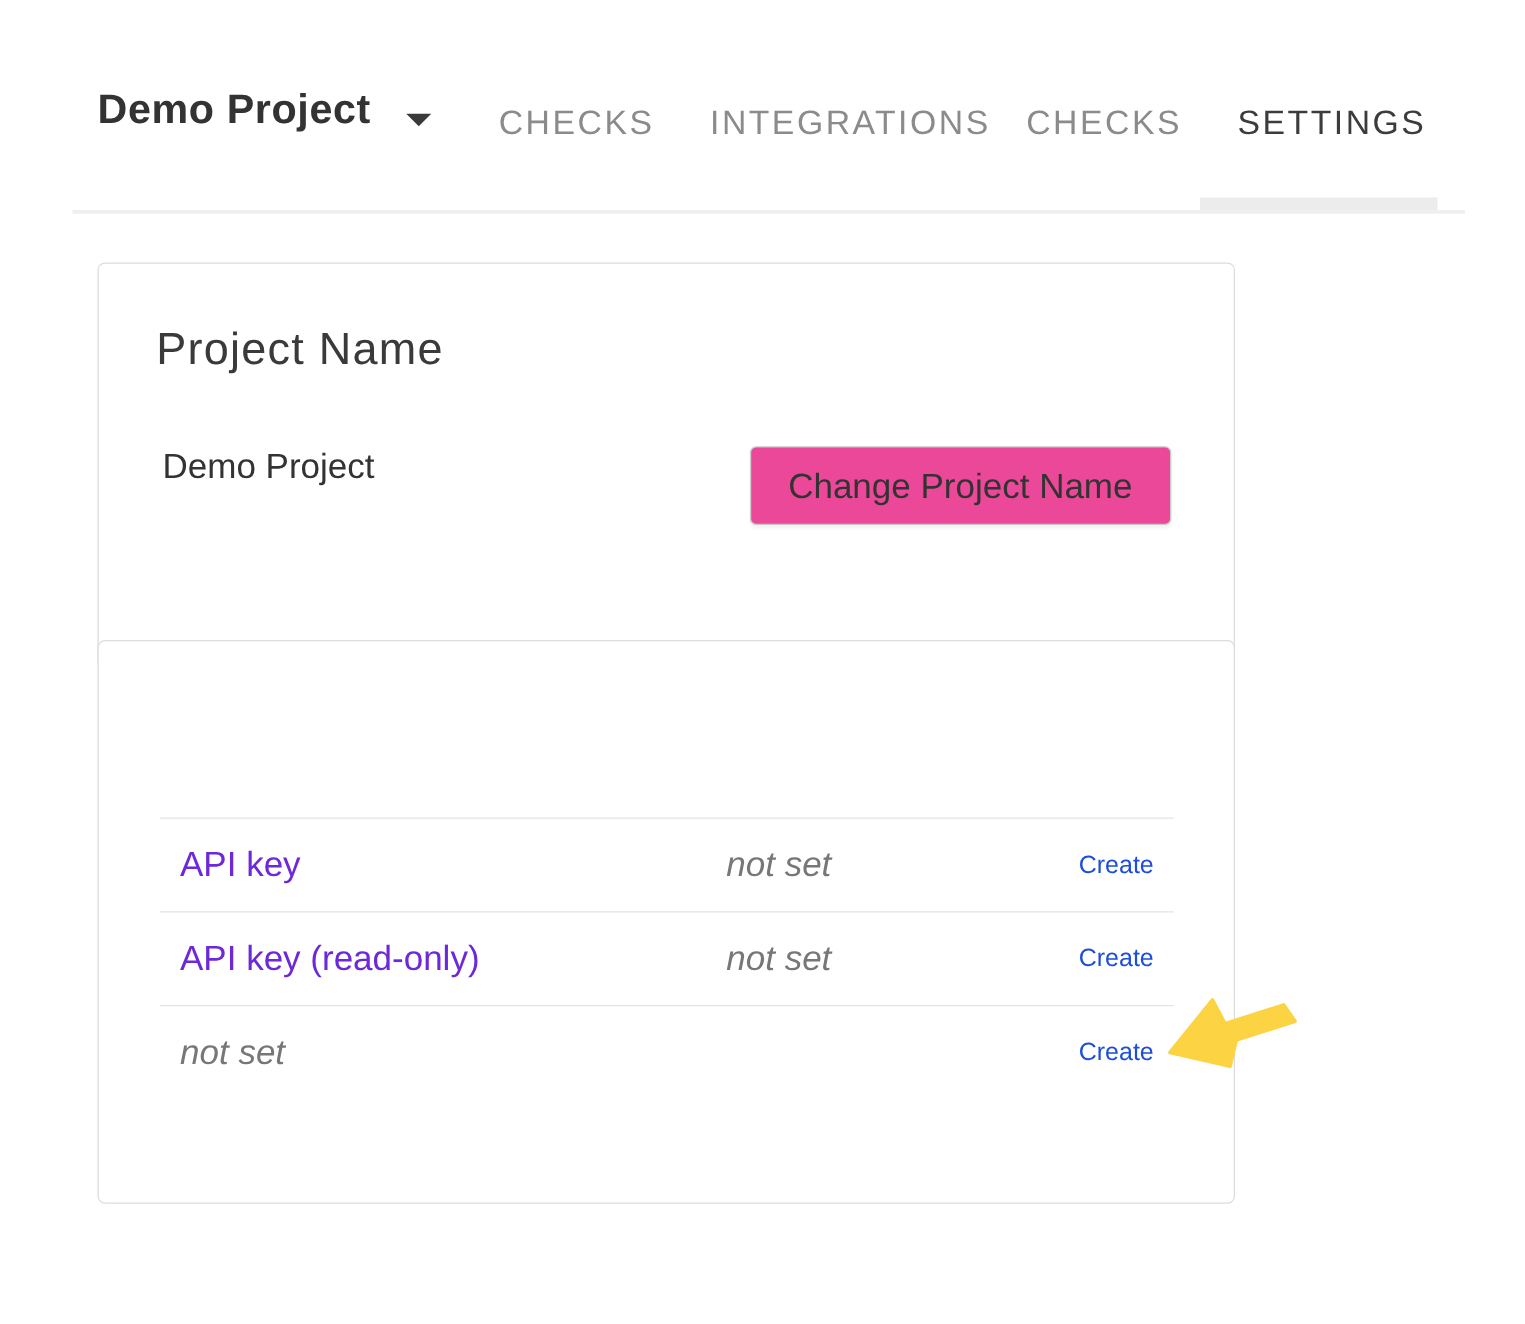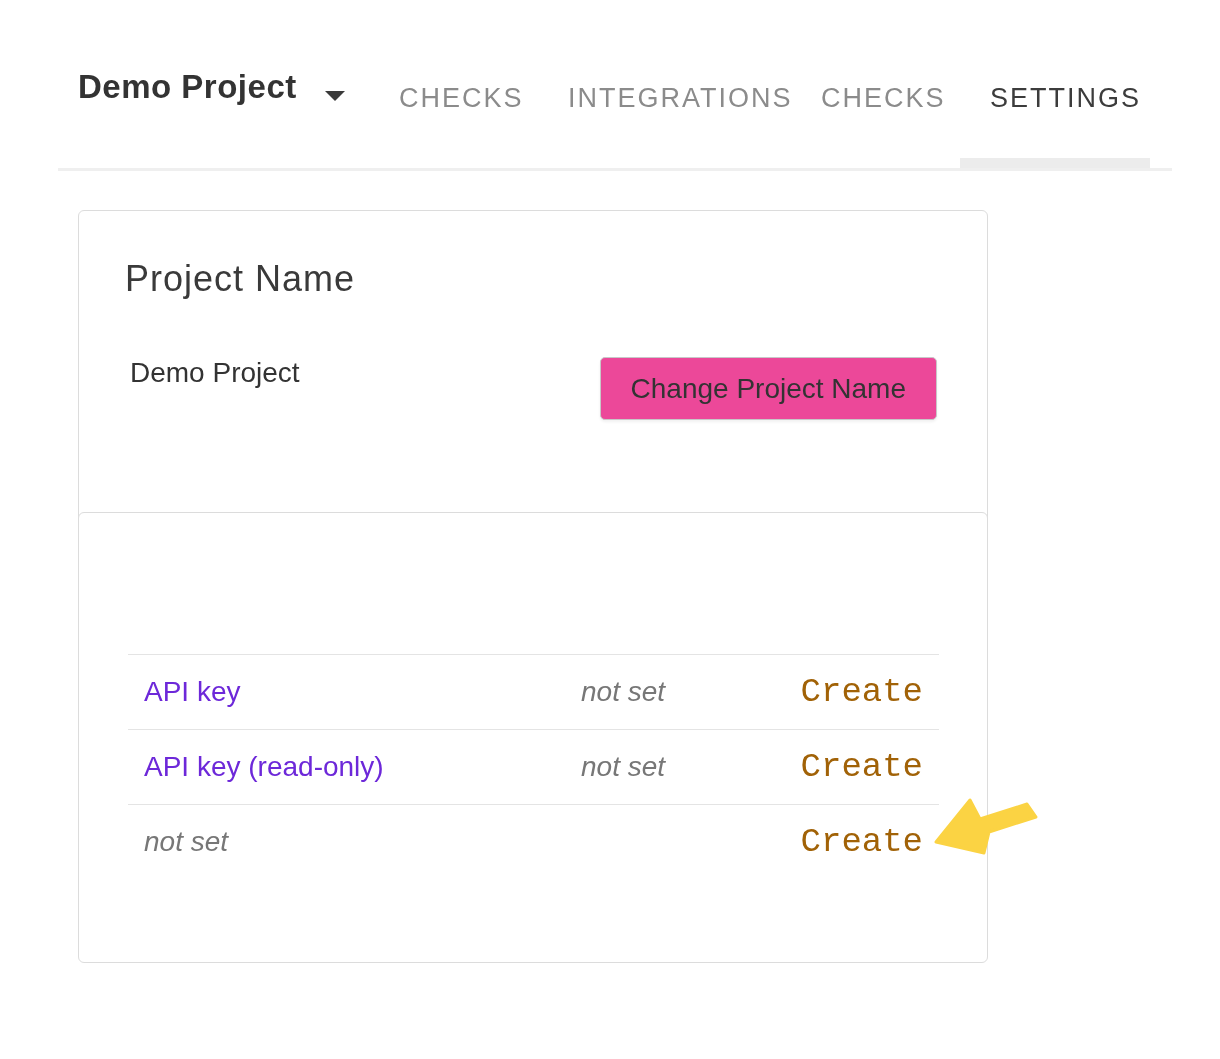--- a/index.html
+++ b/index.html
@@ -85,22 +85,22 @@
   }
   .api-row {
     display:flex; align-items:center;
     height:75px; padding:0 16px;
     border-top:1px solid #e4e4e4;
   }
   .api-label { width:437px; font-size:28px; color:#6d28d9; }
   .api-value { flex:1; font-size:28px; font-style:italic; color:#777777; }
   .api-action {
     margin-left:auto;
-    font-size:34px; color:#a16207;
-    text-decoration:none; cursor:pointer;font-family:Liberation Mono, monospace;
+    font-size:20px; color:#1d4ed8;
+    text-decoration:none; cursor:pointer;
   }
 
   
   .annotation-arrow {
     position:absolute; left:928px; top:793px;
     width:114px; height:66px;
     pointer-events:none; z-index:5;
   }
 </style>
 </head>

